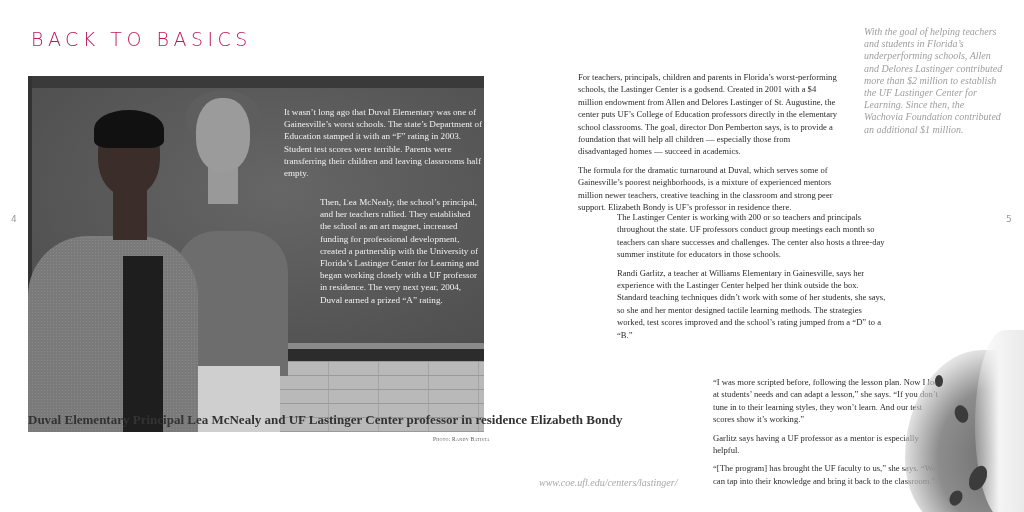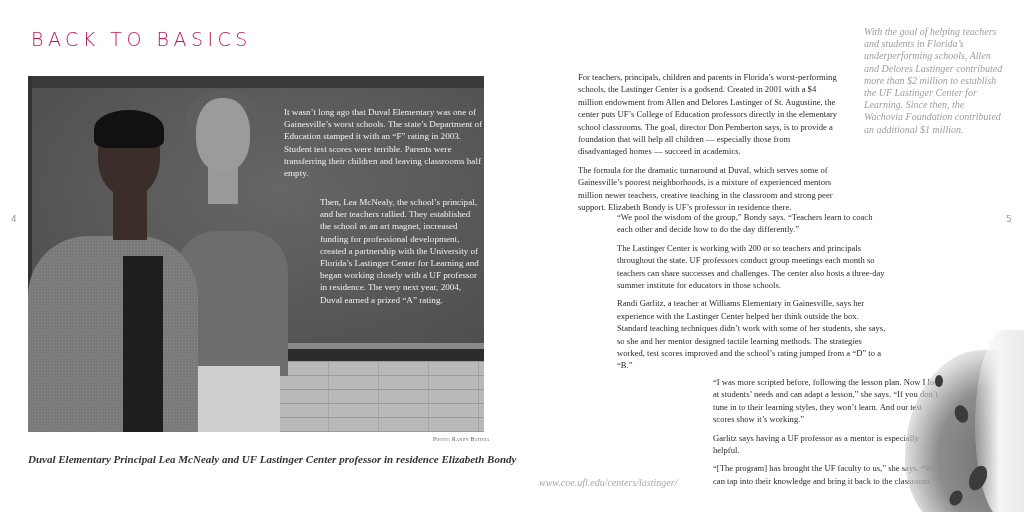--- a/index.html
+++ b/index.html
@@ -52,22 +52,22 @@
   .p2-neck { left: 180px; top: 88px; width: 30px; height: 40px; background: #999; }
 
   .board-text {
     position: absolute; color: #f0f0f0;
     font-family: "Liberation Serif", serif; font-size: 9.1px; line-height: 12.2px;
   }
   .board-text.t1 { left: 256px; top: 30px; width: 200px; }
   .board-text.t2 { left: 292px; top: 120px; width: 162px; }
 
   .caption {
-    position: absolute; left: 28px; top: 453px; font-style: italic; font-weight: bold;
-    font-size: 11px; color: #333; font-family: "Liberation Serif", serif;
+    position: absolute; left: 28px; top: 412px; font-weight: bold;
+    font-size: 13px; color: #333; font-family: "Liberation Serif", serif;
   }
   .credit {
     position: absolute; left: 433px; top: 436px; font-size: 5.5px; letter-spacing: 0.3px;
     color: #555; font-variant: small-caps; font-family: "Liberation Serif", serif;
   }
 
   .body-text {
     position: absolute; font-family: Liberation Serif, serif; font-size: 8.6px; line-height: 12.4px; color: #2b2b2b;
   }
   .body-text p { margin-bottom: 6px; }
@@ -140,21 +140,20 @@
 
 <div class="caption">Duval Elementary Principal Lea McNealy and UF Lastinger Center professor in residence Elizabeth Bondy</div>
 <div class="credit">Photo: Randy Batista</div>
 
 <div class="body-text col1">
   <p>For teachers, principals, children and parents in Florida’s worst-performing schools, the Lastinger Center is a godsend. Created in 2001 with a $4 million endowment from Allen and Delores Lastinger of St. Augustine, the center puts UF’s College of Education professors directly in the elementary school classrooms. The goal, director Don Pemberton says, is to provide a foundation that will help all children — especially those from disadvantaged homes — succeed in academics.</p>
   <p>The formula for the dramatic turnaround at Duval, which serves some of Gainesville’s poorest neighborhoods, is a mixture of experienced mentors million newer teachers, creative teaching in the classroom and strong peer support. Elizabeth Bondy is UF’s professor in residence there.</p>
 </div>
 
 <div class="body-text col2">
-  <p>“We pool the wisdom of the group,” Bondy says. “Teachers learn to coach each other and decide how to do the day differently.”</p>
   <p>The Lastinger Center is working with 200 or so teachers and principals throughout the state. UF professors conduct group meetings each month so teachers can share successes and challenges. The center also hosts a three-day summer institute for educators in those schools.</p>
   <p>Randi Garlitz, a teacher at Williams Elementary in Gainesville, says her experience with the Lastinger Center helped her think outside the box. Standard teaching techniques didn’t work with some of her students, she says, so she and her mentor designed tactile learning methods. The strategies worked, test scores improved and the school’s rating jumped from a “D” to a “B.”</p>
 </div>
 
 <div class="body-text col3">
   <p>“I was more scripted before, following the lesson plan. Now I look at students’ needs and can adapt a lesson,” she says. “If you don’t tune in to their learning styles, they won’t learn. And our test scores show it’s working.”</p>
   <p>Garlitz says having a UF professor as a mentor is especially helpful.</p>
   <p>“[The program] has brought the UF faculty to us,” she says. “We can tap into their knowledge and bring it back to the classroom.”</p>
 </div>
 

